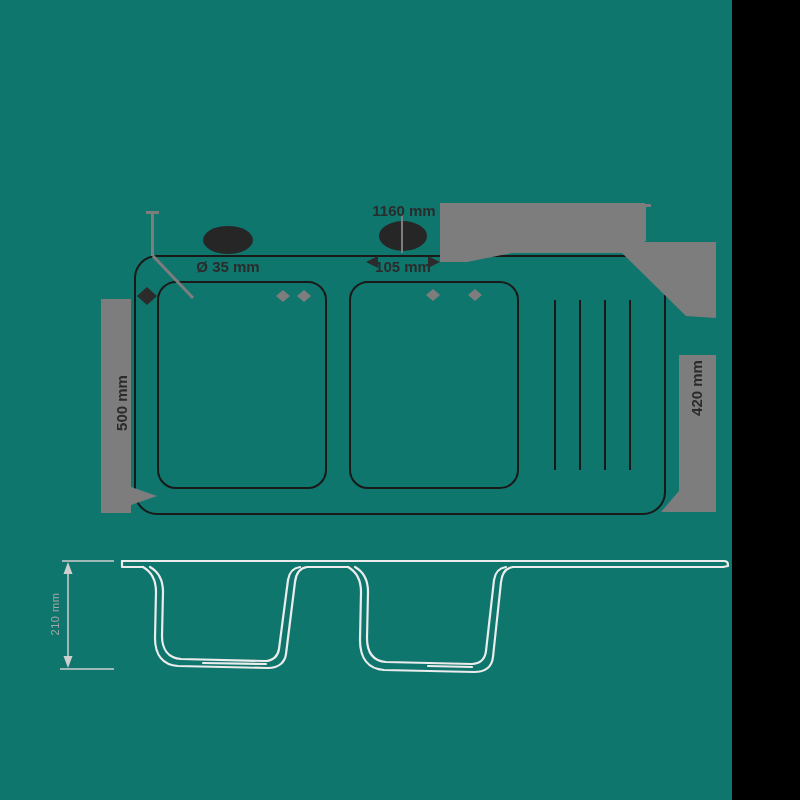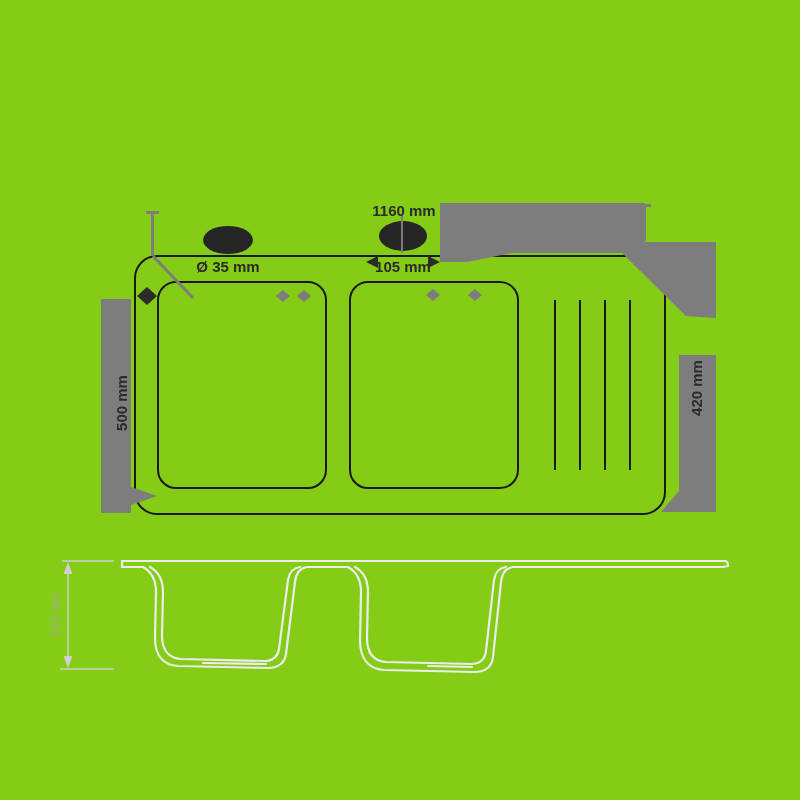--- a/index.html
+++ b/index.html
@@ -1,19 +1,19 @@
 <!DOCTYPE html>
 <html><head>
 <meta charset="utf-8">
 <style>
   html,body{margin:0;padding:0;background:#000;}
   .canvas{
     position:relative;
-    width:800px;height:800px;
-    background:#84cc16;
+    width:732px;height:800px;
+    background:#0f766e;
     overflow:hidden;
     font-family:"Liberation Sans", sans-serif;
   }
   svg text{font-family:"Liberation Sans", sans-serif;}
   .plan-skeleton{stroke:#191919;stroke-width:2;fill:none;}
   .plan-hole{fill:#262626;stroke:none;}
   .frag{fill:#7d7d7d;stroke:none;}
   .frag-line{stroke:#7d7d7d;stroke-width:3;fill:none;}
   .dark-label{fill:#2b2b2b;font-size:15px;font-weight:bold;}
   .dark-mark{fill:#2b2b2b;}

